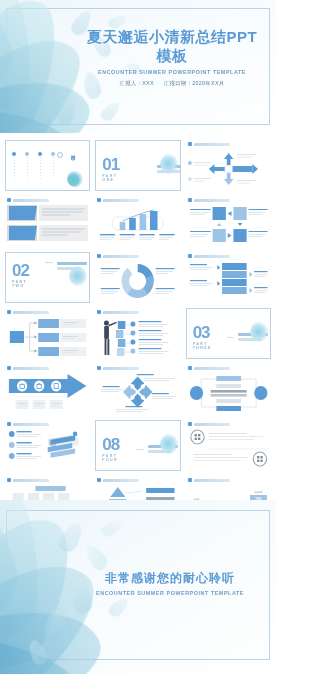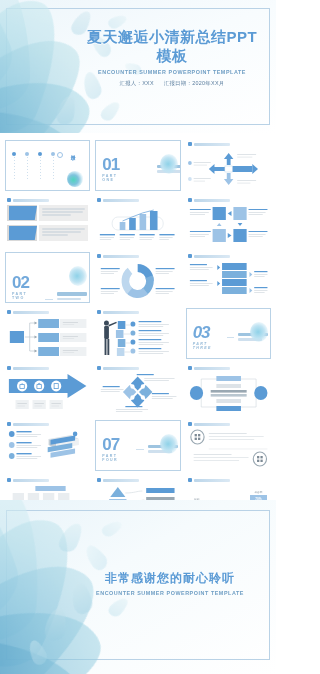--- a/index.html
+++ b/index.html
@@ -286,21 +286,21 @@
           <polygon points="46,30.5 42,28 42,33" fill="#5b9bd5"></polygon>
           <rect x="48" y="24" width="14" height="13" fill="#5b9bd5"></rect>
           <rect x="64" y="26" width="20" height="1" fill="#5b9bd5"></rect>
             <rect x="64" y="29" width="18" height="1" fill="#e0e5e9"></rect>
             <rect x="64" y="31" width="15" height="1" fill="#e0e5e9"></rect>
         </svg>
       </div>
     </div>
 
     <div class="thumb bordered">
-      <div class="th-body" style="display:flex;align-items:flex-end;gap:4px;padding-left:4px;">
+      <div class="th-body" style="display:flex;align-items:flex-start;gap:4px;padding-left:4px;">
         <div>
           <div class="sec-num">02</div>
           <div class="sec-part">PART TWO</div>
         </div>
         <div style="width:8px;height:1px;background:#cfe0ee;"></div>
         <div>
           <div class="sec-ttl-l1"></div>
           <div class="sec-ttl-l2"></div>
         </div>
         <div style="position:absolute;right:0px;top:4px;width:18px;height:20px;border-radius:50%;background:radial-gradient(circle at 45% 50%,#8fd2e8 0%,#bfe3f2 45%,rgba(200,230,245,.2) 75%);"></div>
@@ -428,21 +428,21 @@
             <rect x="44" y="25" width="32" height="1" fill="#e0e5e9"></rect>
             <rect x="44" y="27" width="26" height="1" fill="#e0e5e9"></rect>
           <rect x="44" y="31" width="24" height="1.2" fill="#5b9bd5"></rect>
             <rect x="44" y="34" width="32" height="1" fill="#e0e5e9"></rect>
             <rect x="44" y="36" width="26" height="1" fill="#e0e5e9"></rect>
         </svg>
       </div>
     </div>
 
     <div class="thumb bordered">
-      <div class="th-body" style="display:flex;align-items:center;gap:4px;padding-left:4px;font-style:italic;">
+      <div class="th-body" style="display:flex;align-items:center;gap:4px;padding-left:4px;">
         <div>
           <div class="sec-num">03</div>
           <div class="sec-part">PART THREE</div>
         </div>
         <div style="width:8px;height:1px;background:#cfe0ee;"></div>
         <div>
           <div class="sec-ttl-l1"></div>
           <div class="sec-ttl-l2"></div>
         </div>
         <div style="position:absolute;right:0px;top:4px;width:18px;height:20px;border-radius:50%;background:radial-gradient(circle at 45% 50%,#8fd2e8 0%,#bfe3f2 45%,rgba(200,230,245,.2) 75%);"></div>
@@ -559,21 +559,21 @@
             <rect x="46" y="31" width="26" height="5" fill="#9dc3e6" transform="skewY(-9)"></rect>
           </g>
           <circle cx="72" cy="5" r="2.4" fill="#5b9bd5"></circle>
         </svg>
       </div>
     </div>
 
     <div class="thumb bordered">
       <div class="th-body" style="display:flex;align-items:center;gap:4px;padding-left:4px;">
         <div>
-          <div class="sec-num">07</div>
+          <div class="sec-num">08</div>
           <div class="sec-part">PART FOUR</div>
         </div>
         <div style="width:8px;height:1px;background:#cfe0ee;"></div>
         <div>
           <div class="sec-ttl-l1"></div>
           <div class="sec-ttl-l2"></div>
         </div>
         <div style="position:absolute;right:0px;top:4px;width:18px;height:20px;border-radius:50%;background:radial-gradient(circle at 45% 50%,#8fd2e8 0%,#bfe3f2 45%,rgba(200,230,245,.2) 75%);"></div>
       </div>
     </div>

